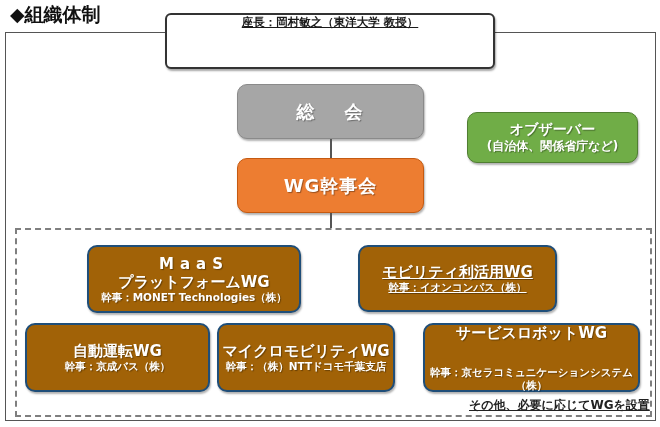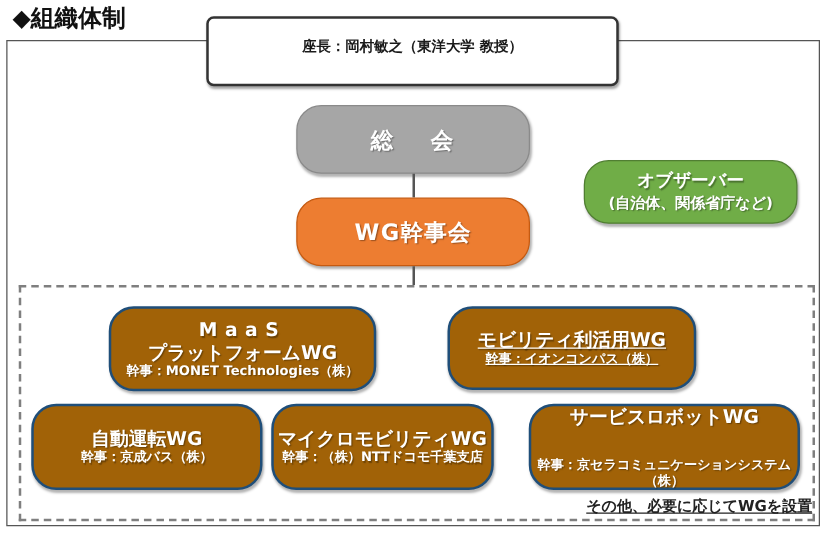--- a/index.html
+++ b/index.html
@@ -17,43 +17,43 @@
   .title-box {
     position: absolute; left: 165px; top: 13px; width: 330px; height: 56px;
     background: #fff; border: 2px solid #333; border-radius: 6px;
     box-shadow: 1px 2px 2px rgba(0,0,0,0.35);
     text-align: center; z-index: 2;
   }
   .title-box .main {
     font-size: 17px; font-weight: bold; margin-top: 6px; letter-spacing: 0.5px;
   }
   .title-box .sub {
-    font-size: 11.5px; font-weight: bold; margin-top: 15px;
+    font-size: 11.5px; font-weight: bold; text-decoration: underline; margin-top: 0;
   }
 
   .box {
-    position: absolute; border-radius: 20px; color: #fff; text-align: center;
+    position: absolute; border-radius: 10px; color: #fff; text-align: center;
     display: flex; flex-direction: column; justify-content: center; align-items: center;
     font-weight: bold; text-shadow: 1px 1px 1px rgba(0,0,0,0.35);
   }
   .gray {
     left: 237px; top: 84px; width: 187px; height: 55px;
     background: #a6a6a6; border: 1px solid #8a8a8a;
     box-shadow: 1px 2px 2px rgba(0,0,0,0.3);
     font-size: 18px; letter-spacing: 2px;
   }
   .gray .sp { display: inline-block; width: 28px; }
   .orange {
     left: 237px; top: 158px; width: 187px; height: 55px;
     background: #ed7d31; border: 1px solid #c55a11;
     box-shadow: 1px 2px 2px rgba(0,0,0,0.3);
     font-size: 18px; letter-spacing: 1px;
   }
   .green {
-    left: 467px; top: 128px; width: 171px; height: 51px;
+    left: 467px; top: 112px; width: 171px; height: 51px;
     background: #70ad47; border: 1px solid #507e32;
     box-shadow: 1px 2px 2px rgba(0,0,0,0.3);
     line-height: 1.25;
   }
   .green .l1 { font-size: 14px; }
   .green .l2 { font-size: 12px; }
 
   .vline { position: absolute; background: #555; width: 2px; }
   .line1 { left: 330px; top: 139px; height: 19px; }
   .line2 { left: 330px; top: 213px; height: 15px; }

